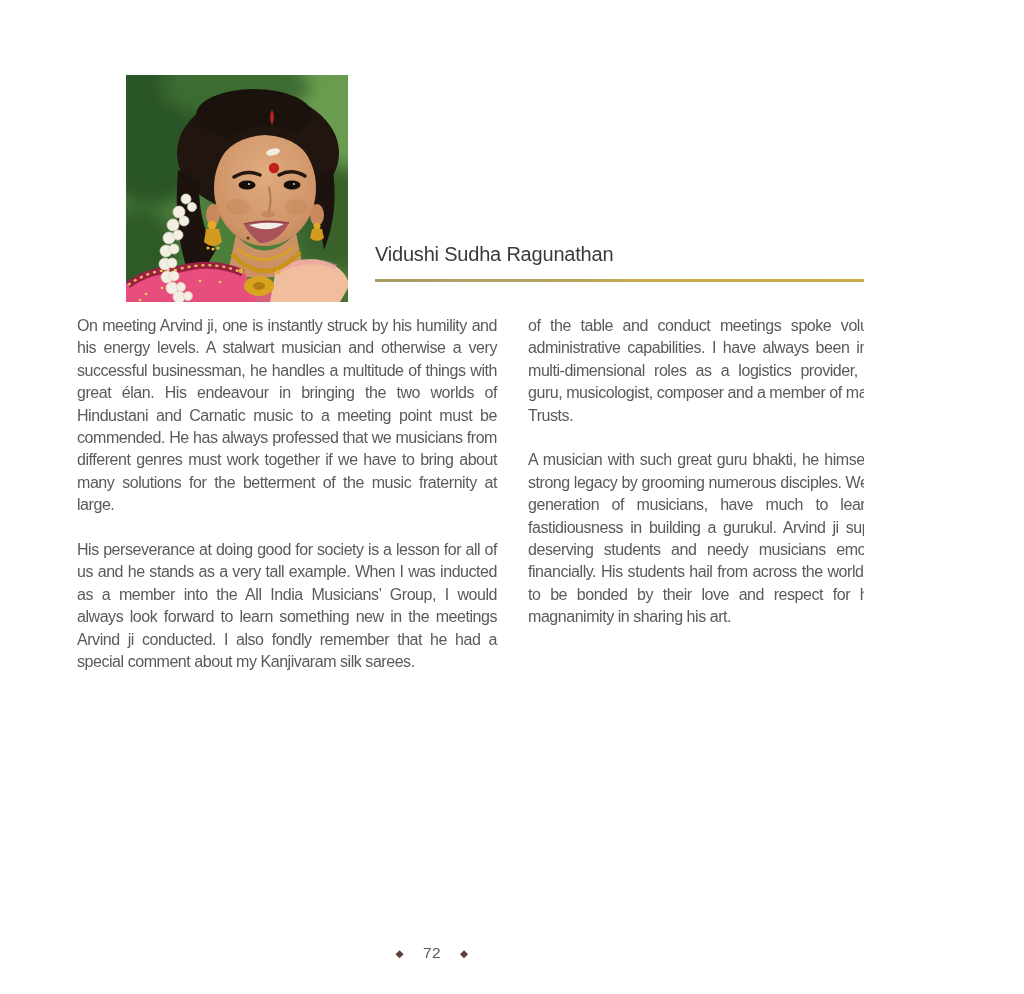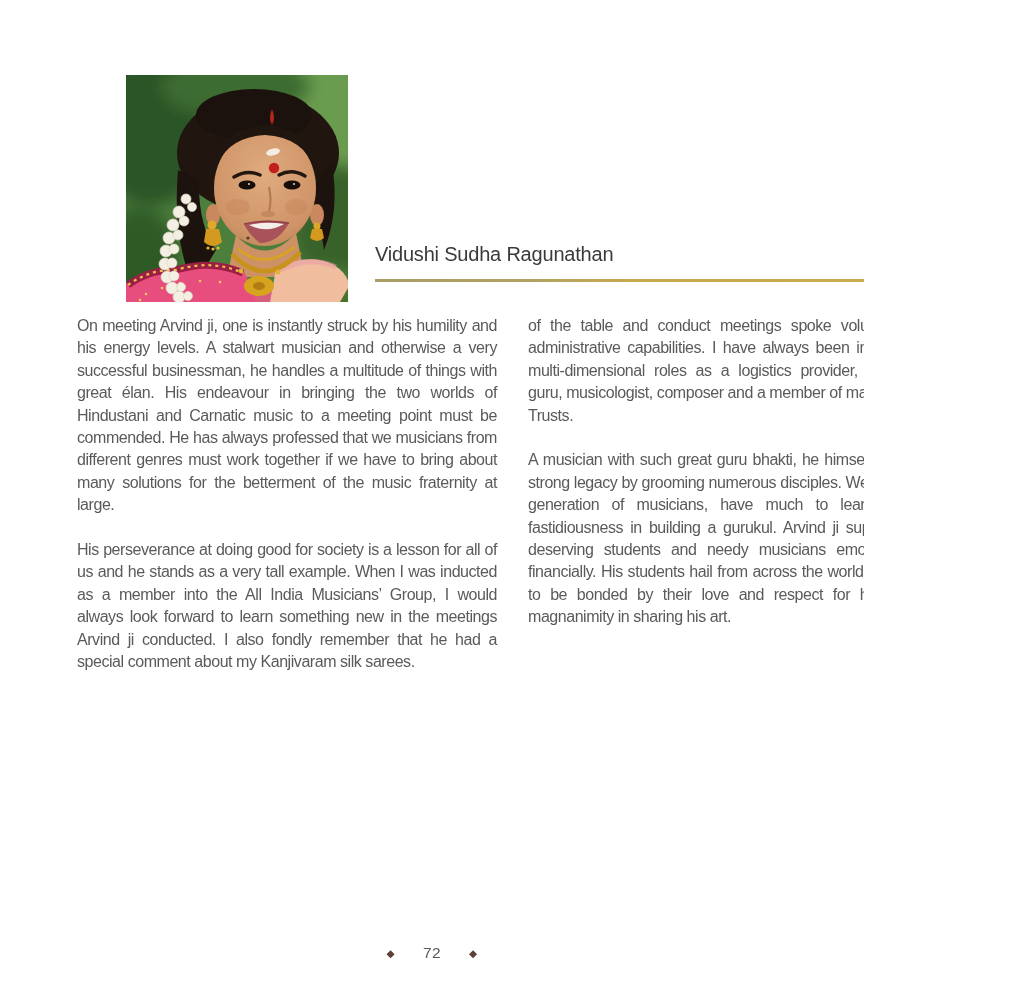--- a/index.html
+++ b/index.html
@@ -31,21 +31,21 @@
   .col p { margin:0 0 22.4px 0; }
   .col p:last-child { margin-bottom:0; }
   .signature { text-align:right; letter-spacing:-0.2px; }
   .footer {
     position:absolute; left:0; right:0; top:944px; text-align:center;
     color:#58595b; font-size:15.5px; letter-spacing:0.5px;
   }
   .footer .orn {
     color:#5d4037; font-size:10.5px; position:relative; top:-1.5px;
   }
-  .footer .num { margin:0 23px; }
+  .footer .num { margin:0 14px; }
 </style>
 </head>
 <body>
 
 <div class="page">
 
   <div class="photo">
     <svg viewBox="0 0 222 227" preserveAspectRatio="none">
       <defs>
         <filter id="bgBlur" x="-40%" y="-40%" width="180%" height="180%">

